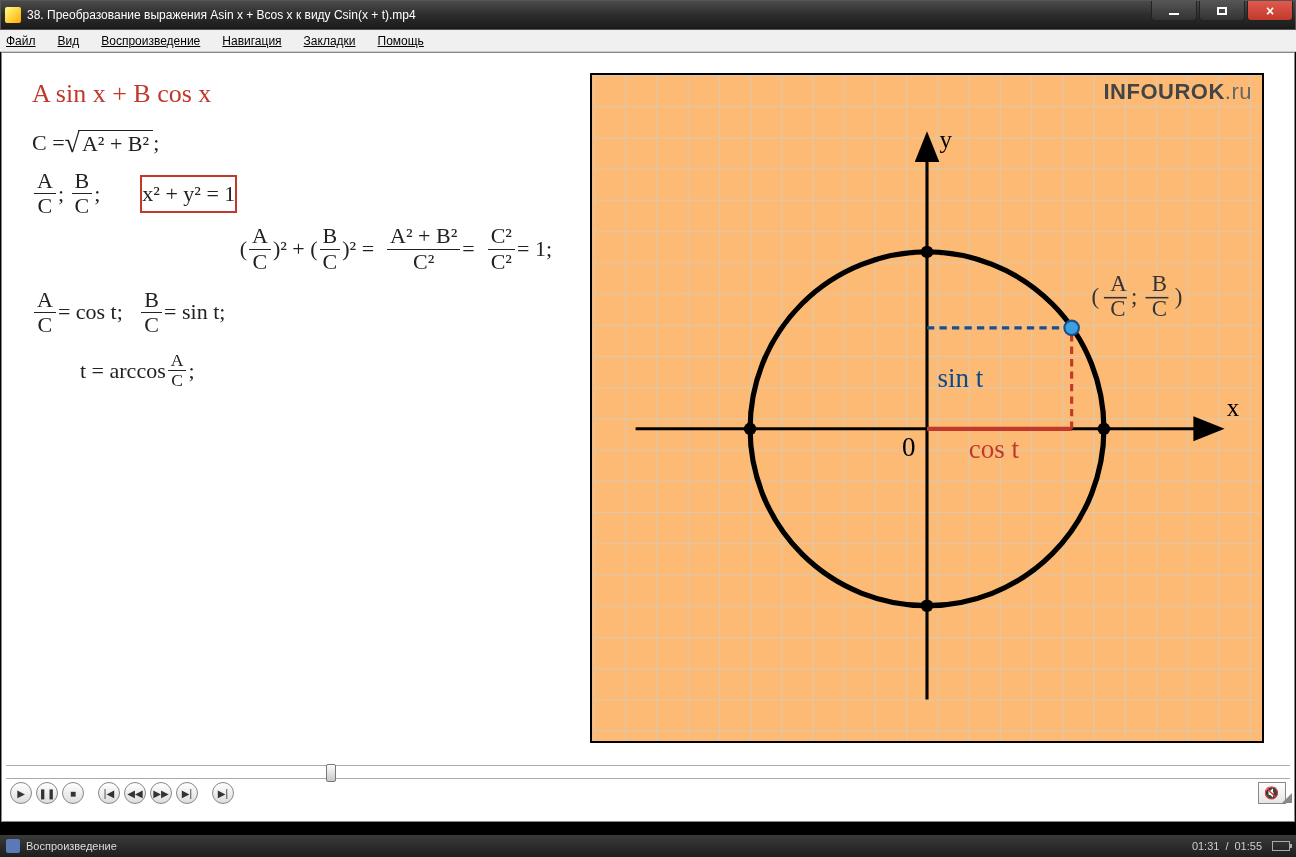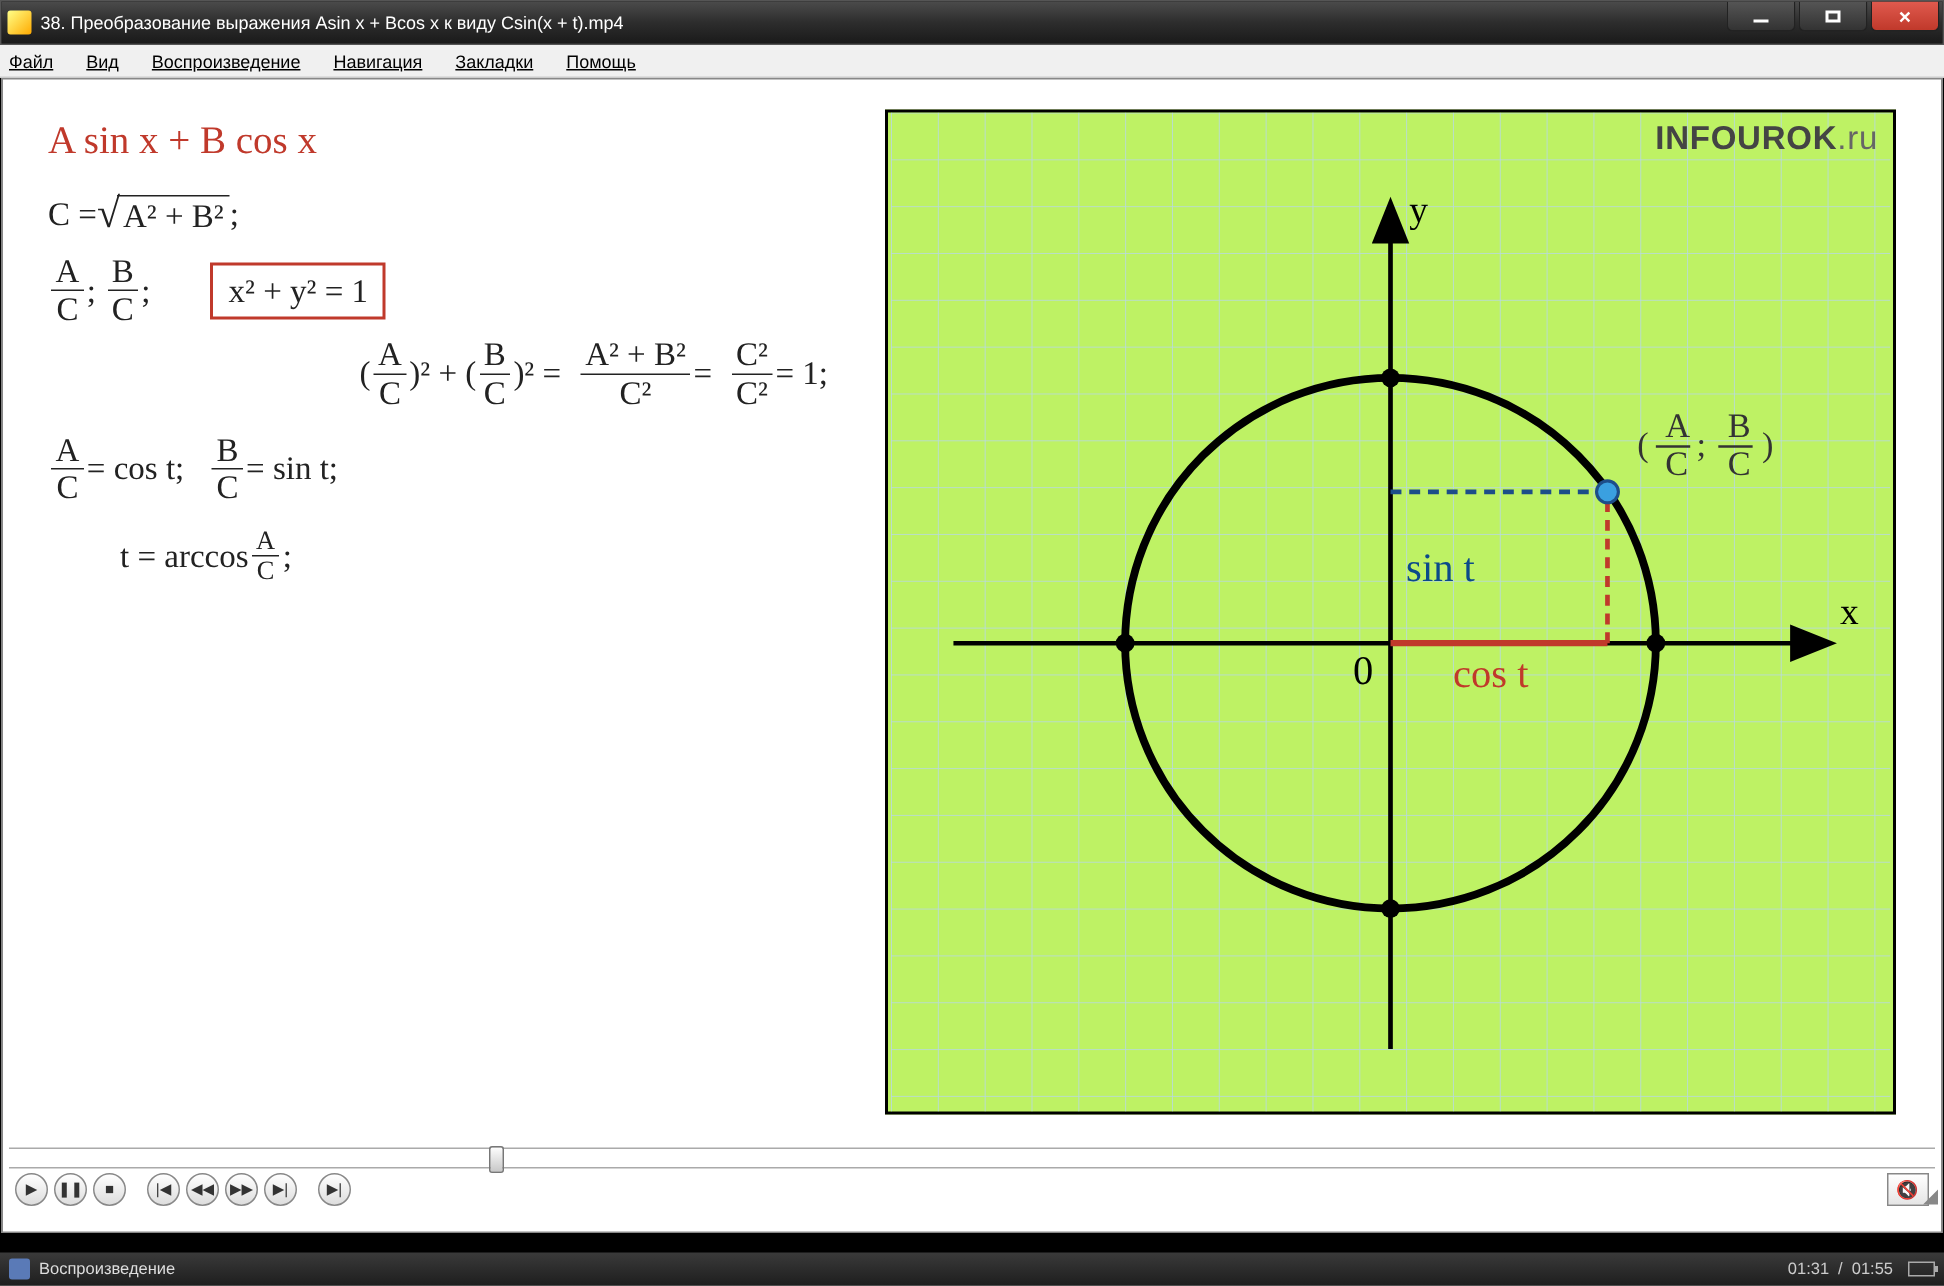--- a/index.html
+++ b/index.html
@@ -25,27 +25,27 @@
   .menubar { height:22px; background:#f0f0f0; border-bottom:1px solid #ccc;
              display:flex;align-items:center;padding:0 6px;gap:22px;}
   .menubar span{font-size:12px;text-decoration:underline;color:#000;cursor:default;}
 
   
   .main { background:#fff; height:770px; position:relative; border:1px solid #888; margin:0 1px;}
   .content-row { display:flex; padding:20px 30px 10px 30px; gap:16px; height:700px;}
   .formulas { flex:0 0 520px; font-family:"Cambria Math","Times New Roman",serif; font-size:22px; color:#222;}
   .formulas .hl { color:#c0392b; }
   .formulas .line { margin:6px 0; display:flex; align-items:center; flex-wrap:wrap;}
-  .formulas .boxed { border:2px solid #c0392b; padding:4px 10px; display:inline-block;}
+  .formulas .boxed { border:2px solid #c0392b; padding:4px 0; display:inline-block;}
   .frac { display:inline-flex; flex-direction:column; align-items:center; vertical-align:middle; margin:0 2px;}
   .frac .num { border-bottom:1.5px solid #222; padding:0 3px; line-height:1.1;}
   .frac .den { padding:0 3px; line-height:1.1;}
 
   
-  .graph-wrap { flex:1; border:2px solid #000; position:relative; background:#bef264;margin-left:22px;}
+  .graph-wrap { flex:1; border:2px solid #000; position:relative; background:#fdba74;margin-left:22px;}
   .logo { position:absolute; right:10px; top:4px; font-family:Arial,sans-serif; font-size:22px;
           color:#666; letter-spacing:0.5px;}
   .logo b { color:#444;}
 
   
   .slider-row { position:absolute; left:4px; right:4px; bottom:42px; height:14px;
                 border-top:1px solid #aaa; border-bottom:1px solid #aaa;}
   .slider-row .thumb { position:absolute; left:320px; top:-2px; width:10px; height:18px;
                        background:linear-gradient(to bottom,#fdfdfd,#c8c8c8);border:1px solid #777;border-radius:2px;}
 

